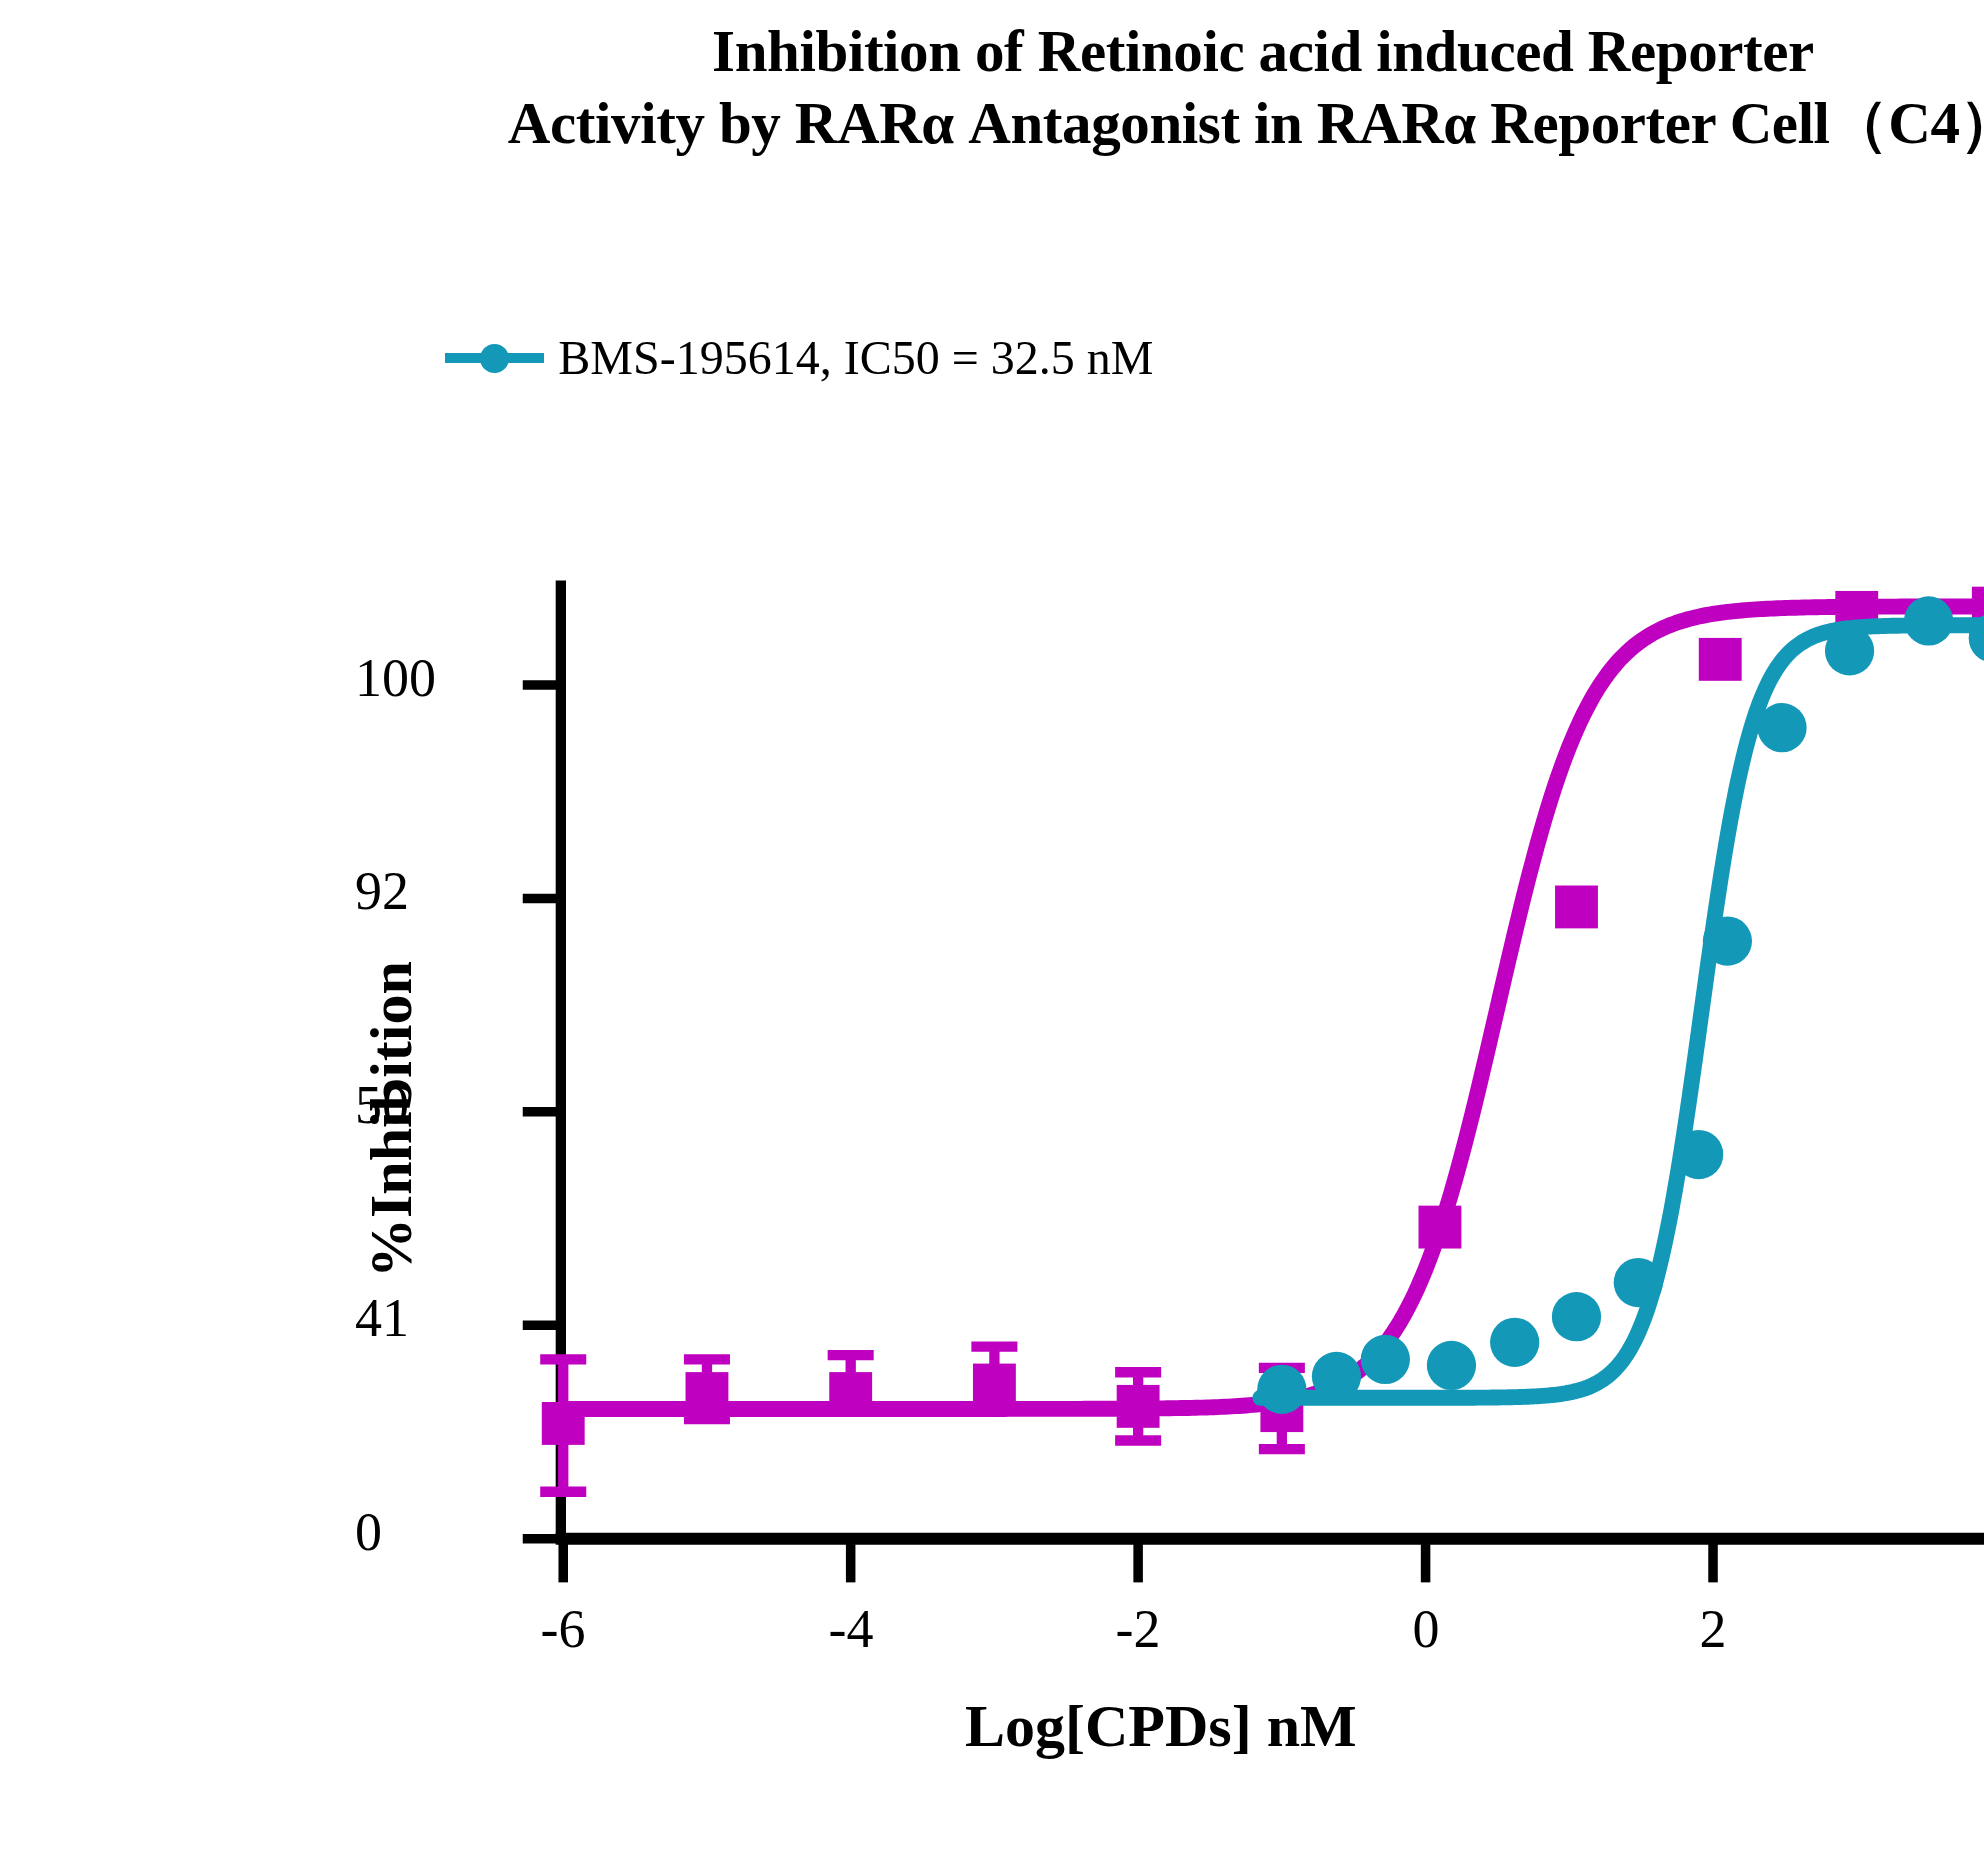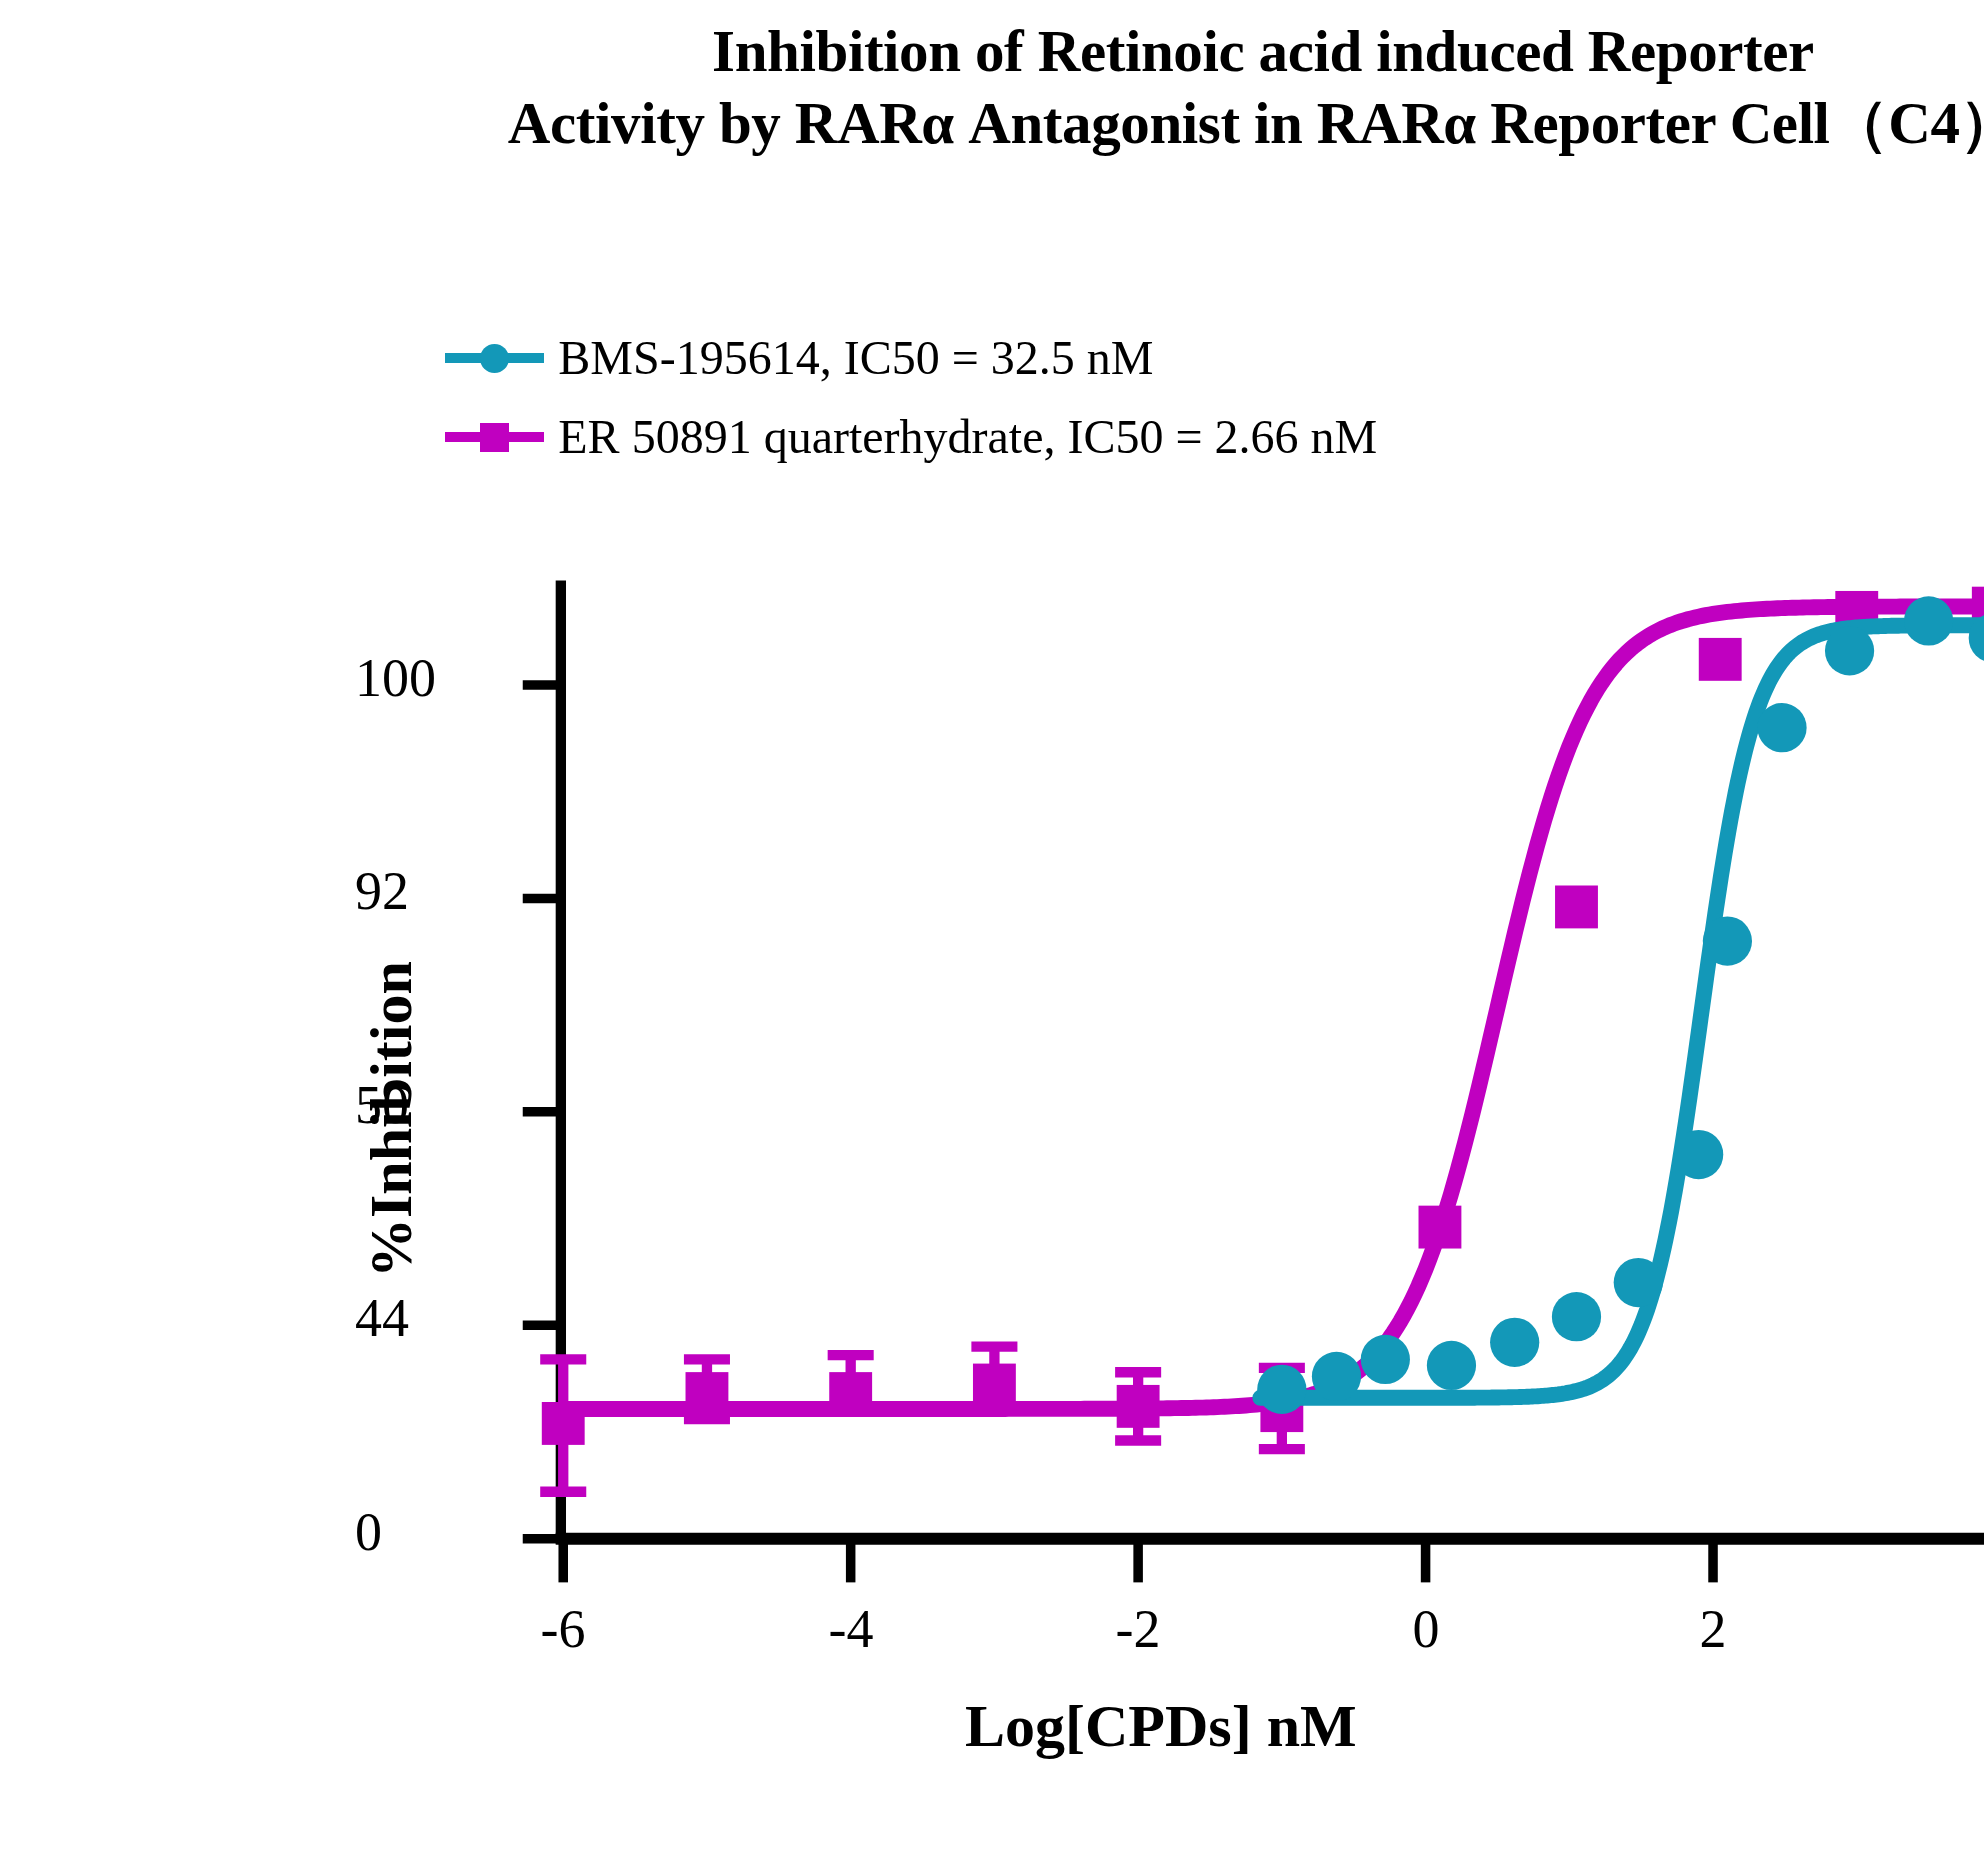--- a/index.html
+++ b/index.html
@@ -40,27 +40,20 @@
     <div class="title-line">Activity by RARα Antagonist in RARα Reporter Cell（C4）</div>
   </div>
 
   <div class="legend">
     <div class="legend-row">
       <span class="legend-key">
         <span class="kline" id="k0line" style="background: rgb(19, 152, 184);"></span>
         <span class="kmark circle" id="k0mark" style="background: rgb(19, 152, 184);"></span>
       </span>
       <span class="legend-label">BMS-195614, IC50 = 32.5 nM</span>
-    </div>
-    <div class="legend-row">
-      <span class="legend-key">
-        <span class="kline" id="k1line" style="background: rgb(192, 0, 192);"></span>
-        <span class="kmark" id="k1mark" style="background: rgb(192, 0, 192);"></span>
-      </span>
-      <span class="legend-label">ER 50891 quarterhydrate, IC50 = 2.66 nM</span>
     </div>
   </div>
 
   <div class="plot-wrap">
     <svg class="plot" id="plotsvg" viewBox="0 0 6364 4664" preserveAspectRatio="none">
         <line x1="1413" y1="1462" x2="1413" y2="3887" stroke="#000" stroke-width="26"></line>
         <line x1="1400" y1="3875" x2="5050" y2="3875" stroke="#000" stroke-width="30"></line>
         <line x1="1317" y1="3875" x2="1413" y2="3875" stroke="#000" stroke-width="24"></line>
         <line x1="1317" y1="3337.5" x2="1413" y2="3337.5" stroke="#000" stroke-width="24"></line>
         <line x1="1317" y1="2800" x2="1413" y2="2800" stroke="#000" stroke-width="24"></line>
@@ -118,21 +111,21 @@
           <circle cx="4489.608" cy="1832.5" r="62" fill="#1398b8"></circle>
           <circle cx="4659.795" cy="1639" r="62" fill="#1398b8"></circle>
           <circle cx="4858.95" cy="1563.75" r="62" fill="#1398b8"></circle>
           <circle cx="5021.8949999999995" cy="1606.75" r="62" fill="#1398b8"></circle>
         </g>
       </svg>
 
     <div class="axis-title-y" id="ytitle" style="left: 357px; top: 1278px;">%Inhibition</div>
     <div class="axis-title-x" id="xtitle" style="left: 965px; top: 1692px;">Log[CPDs] nM</div>
   <div class="tick-label y" style="left: 355px; width: 159px; top: 1501px;">0</div>
-      <div class="tick-label y" style="left: 355px; width: 159px; top: 1287px;">44</div>
+      <div class="tick-label y" style="left: 355px; width: 159px; top: 1287px;">41</div>
       <div class="tick-label y" style="left: 355px; width: 159px; top: 1074px;">50</div>
       <div class="tick-label y" style="left: 355px; width: 159px; top: 860px;">92</div>
       <div class="tick-label y" style="left: 355px; width: 159px; top: 647px;">100</div>
       <div class="tick-label x" style="left: 464px; width: 198px; top: 1598px;">-6</div>
       <div class="tick-label x" style="left: 752px; width: 198px; top: 1598px;">-4</div>
       <div class="tick-label x" style="left: 1039px; width: 198px; top: 1598px;">-2</div>
       <div class="tick-label x" style="left: 1327px; width: 198px; top: 1598px;">0</div>
       <div class="tick-label x" style="left: 1614px; width: 198px; top: 1598px;">2</div>
       <div class="tick-label x" style="left: 1902px; width: 198px; top: 1598px;">4</div>
     </div>

